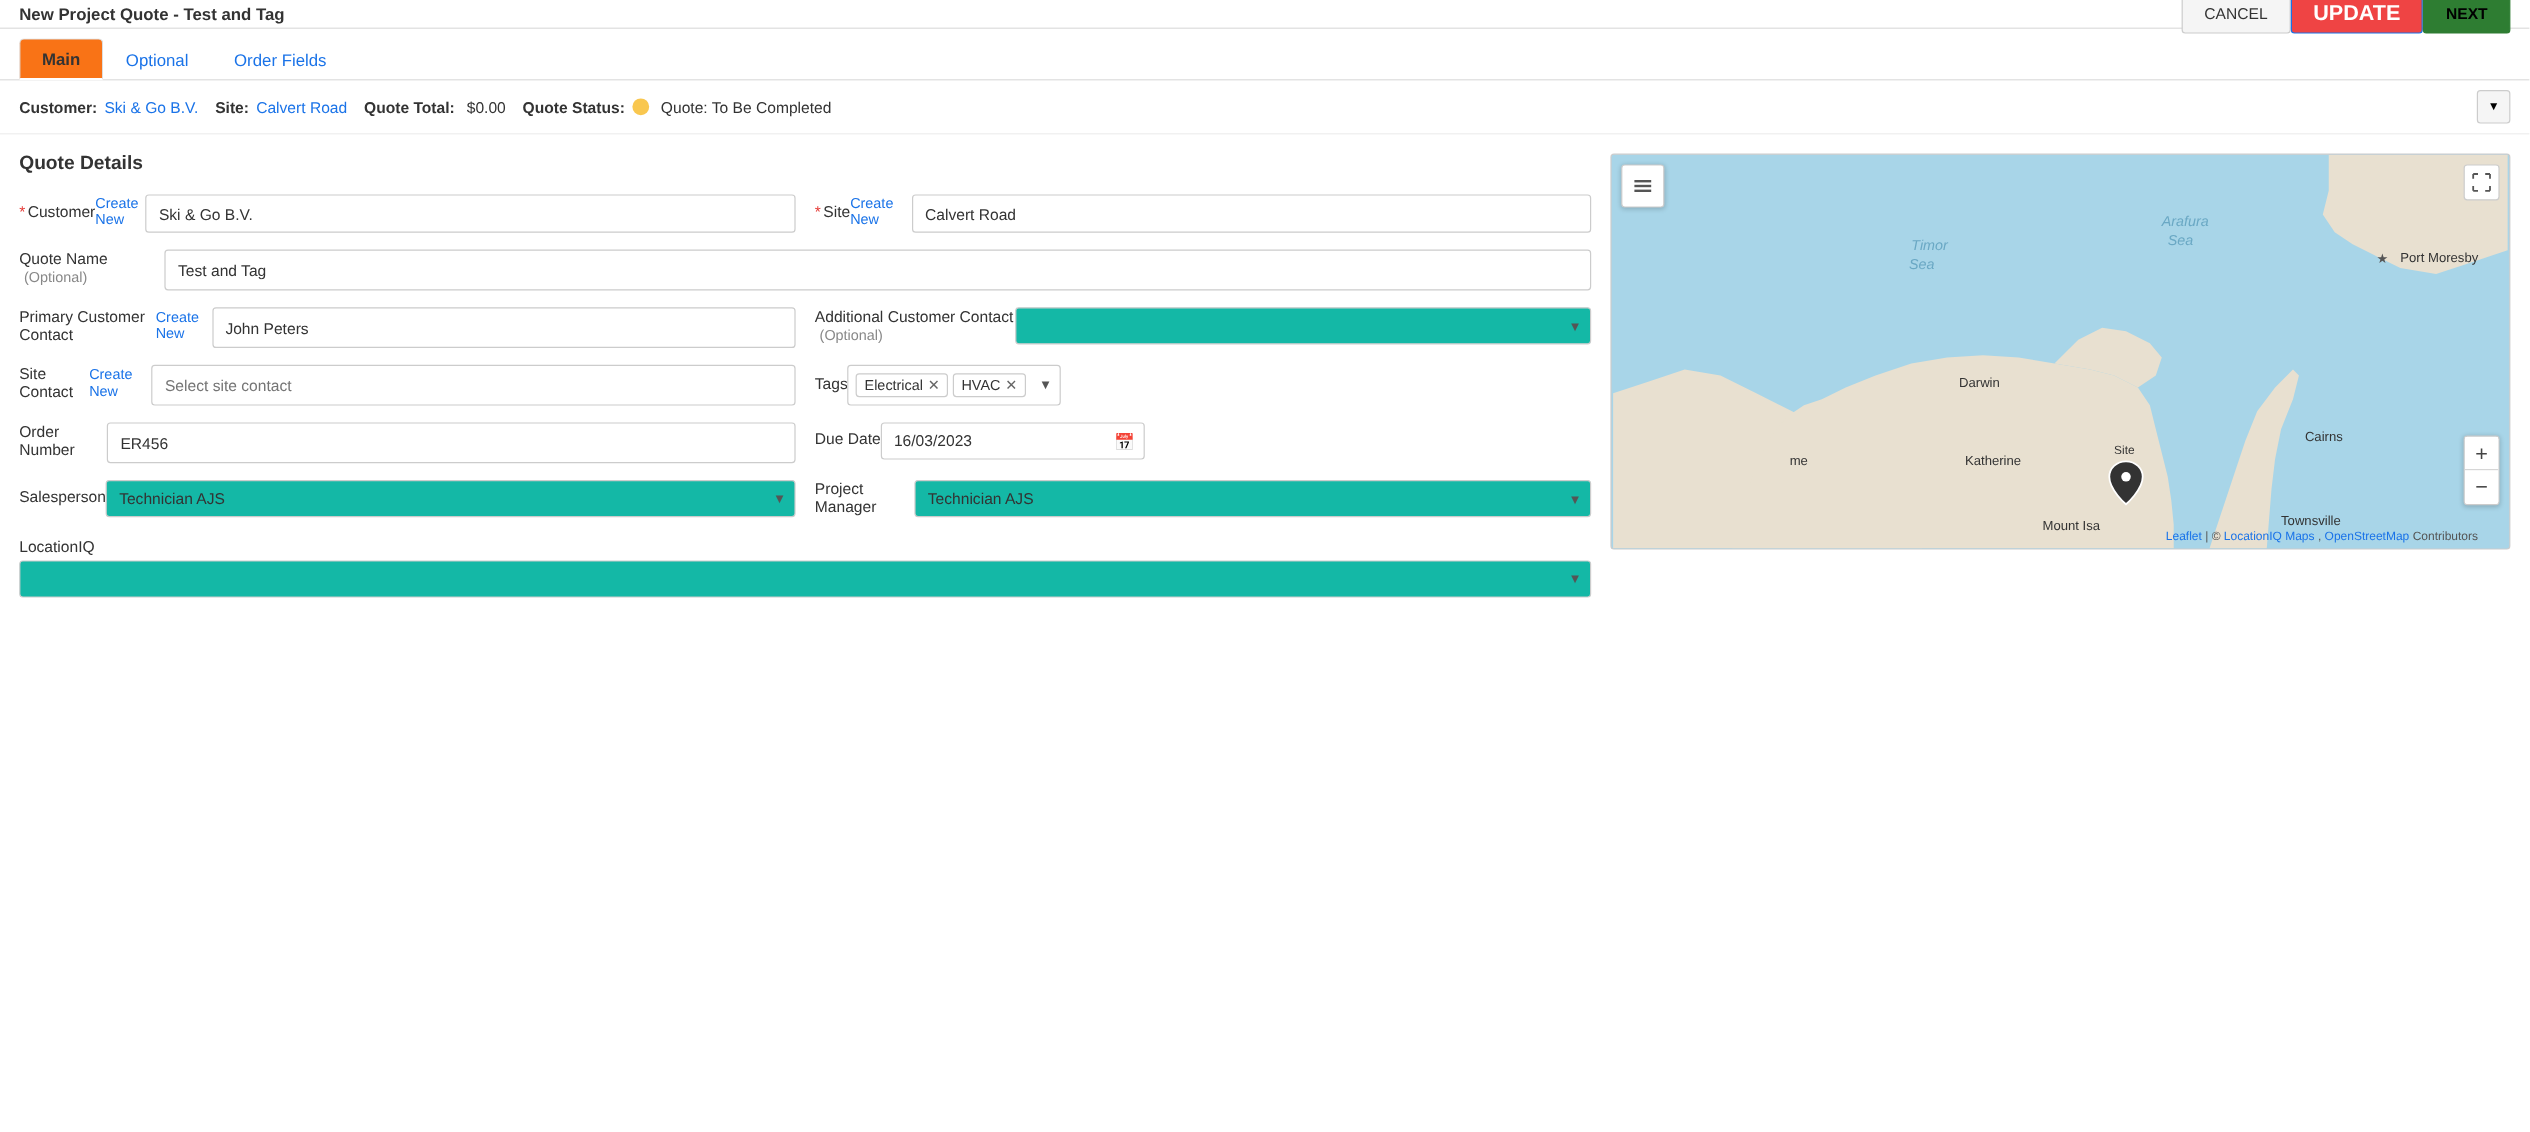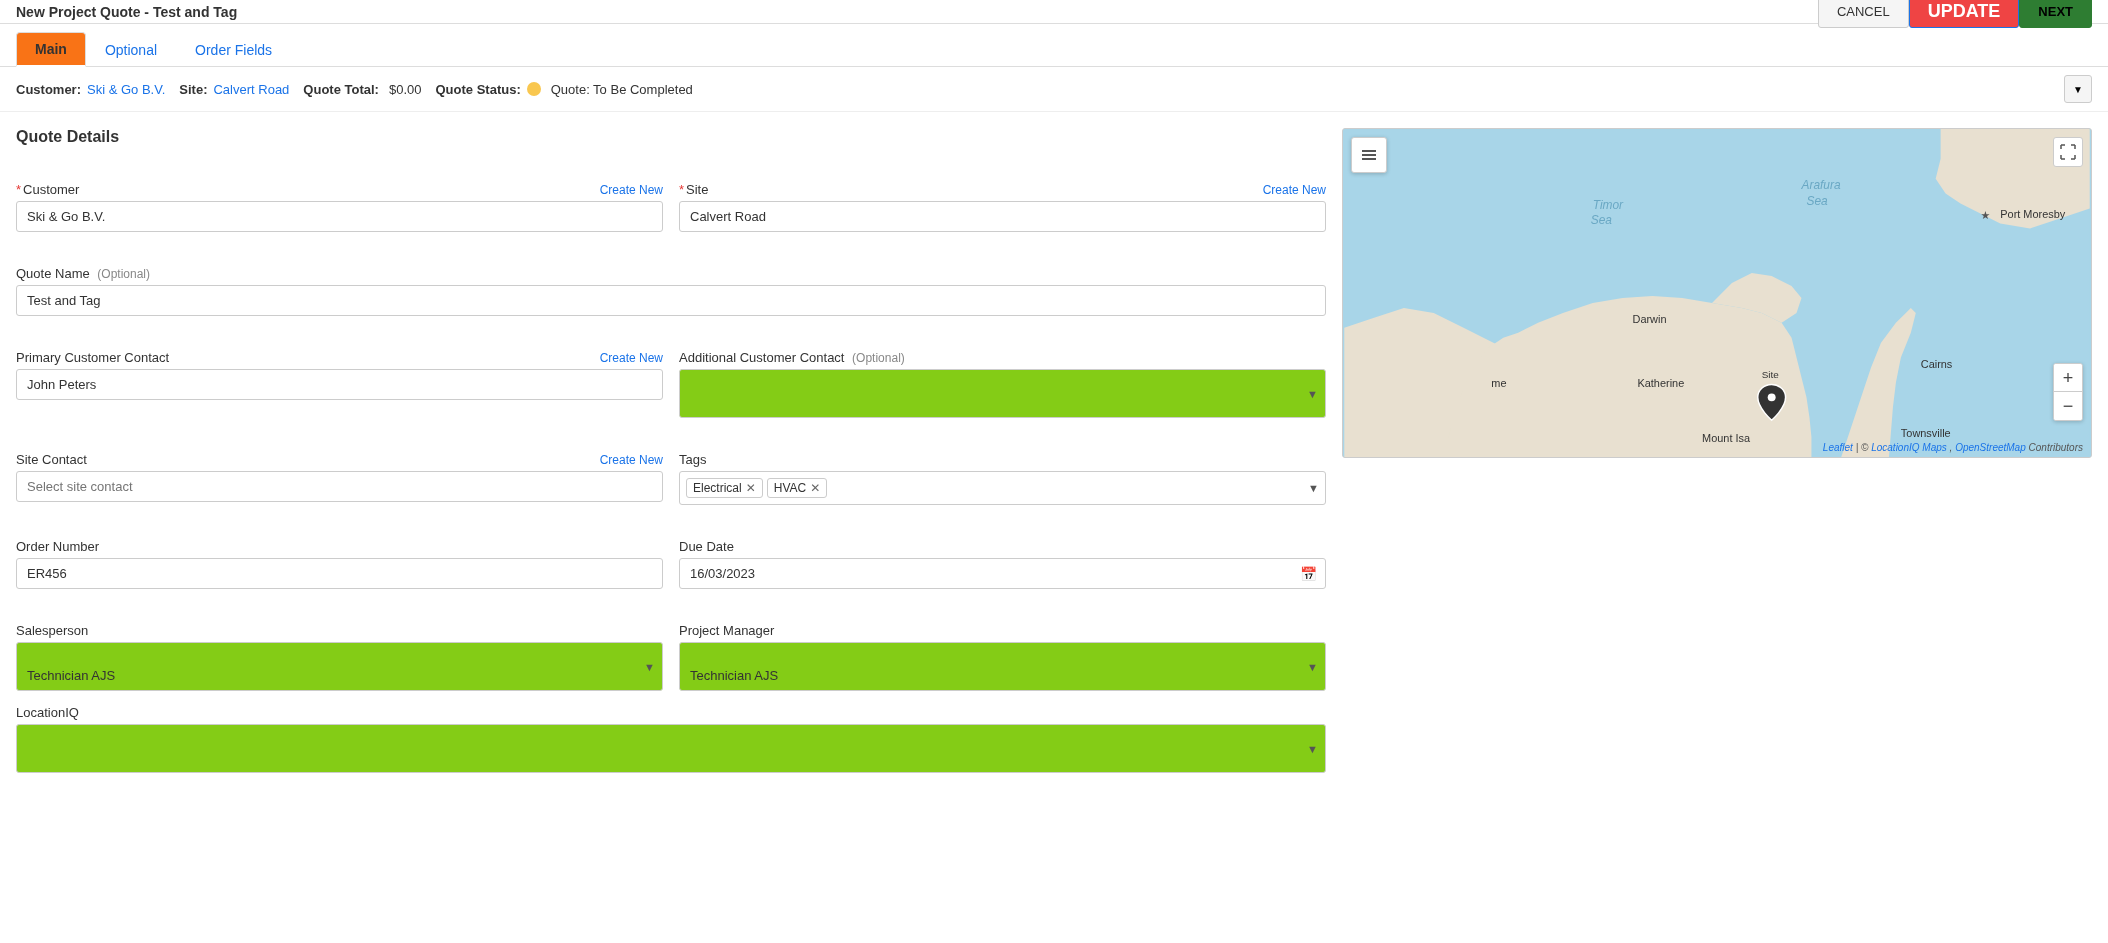--- a/index.html
+++ b/index.html
@@ -107,21 +107,21 @@
       display: flex;
       padding: 16px;
       gap: 16px;
     }
     .form-section { flex: 1; min-width: 0; }
     .map-section { width: 750px; flex-shrink: 0; }
 
     .section-title { font-size: 16px; font-weight: 600; margin-bottom: 16px; color: #333; }
 
     .form-row { display: flex; gap: 16px; margin-bottom: 14px; align-items: flex-start; }
-    .form-group { display: flex; flex-direction: column; flex: 1; margin-top: 20px; }
+    .form-group { display: flex; flex-direction: row; flex: 1; }
     .form-group.half { flex: 0 0 calc(50% - 8px); }
 
     .field-header {
       display: flex;
       align-items: center;
       justify-content: space-between;
       margin-bottom: 4px;
     }
     .field-label { font-size: 13px; color: #333; font-weight: 500; }
     .field-label .required { color: #e53935; margin-right: 2px; }
@@ -138,26 +138,26 @@
       background: #fff;
       outline: none;
     }
 
     .select-wrapper {
       position: relative;
       width: 100%;
     }
     .select-wrapper select {
       width: 100%;
-      padding: 25px 28px 7px 10px;
+      padding: 7px 28px 7px 10px;
       border: 1px solid #ccc;
       border-radius: 3px;
       font-size: 13px;
       color: #333;
-      background: #84cc16;
+      background: #14b8a6;
       appearance: none;
       outline: none;
       cursor: pointer;
     }
     .select-wrapper .arrow {
       position: absolute;
       right: 8px;
       top: 50%;
       transform: translateY(-50%);
       pointer-events: none;
@@ -272,24 +272,23 @@
       border: none;
       background: #fff;
       color: #444;
       line-height: 1;
       border-bottom: 1px solid #ccc;
     }
     .map-zoom-btn:last-child { border-bottom: none; }
     .map-attribution {
       position: absolute;
       bottom: 4px;
-      right: 8px;
+      right: 26px;
       font-size: 10px;
       color: #555;
-      font-style: italic;
     }
     .map-attribution a { color: #1a73e8; text-decoration: none; }
 
     
     .technicians-section { margin-top: 4px; }
   </style>
 </head>
 <body>
 
 <div class="header">

